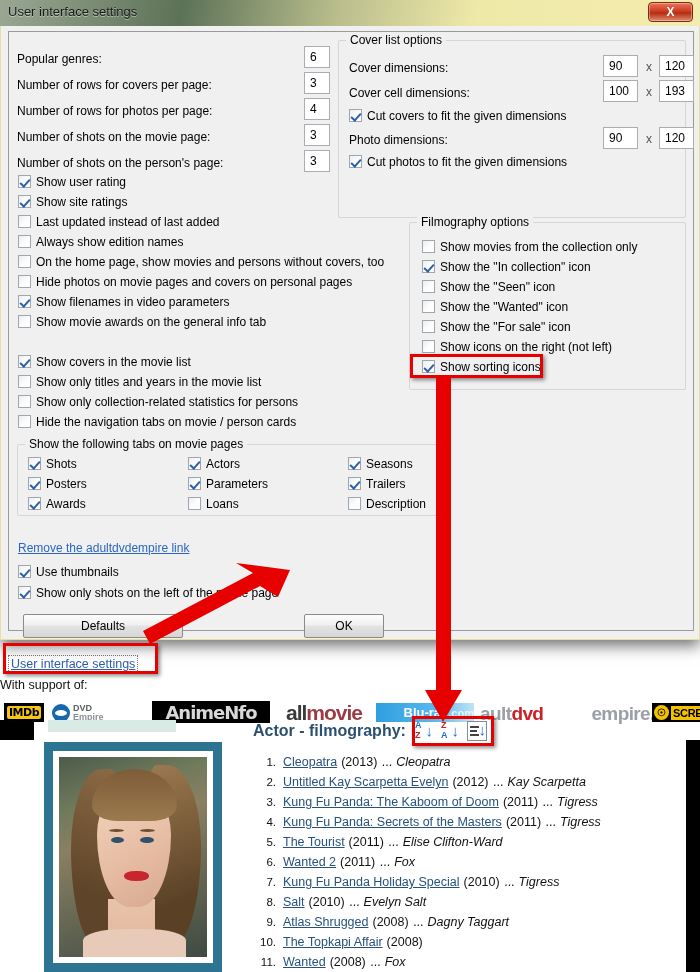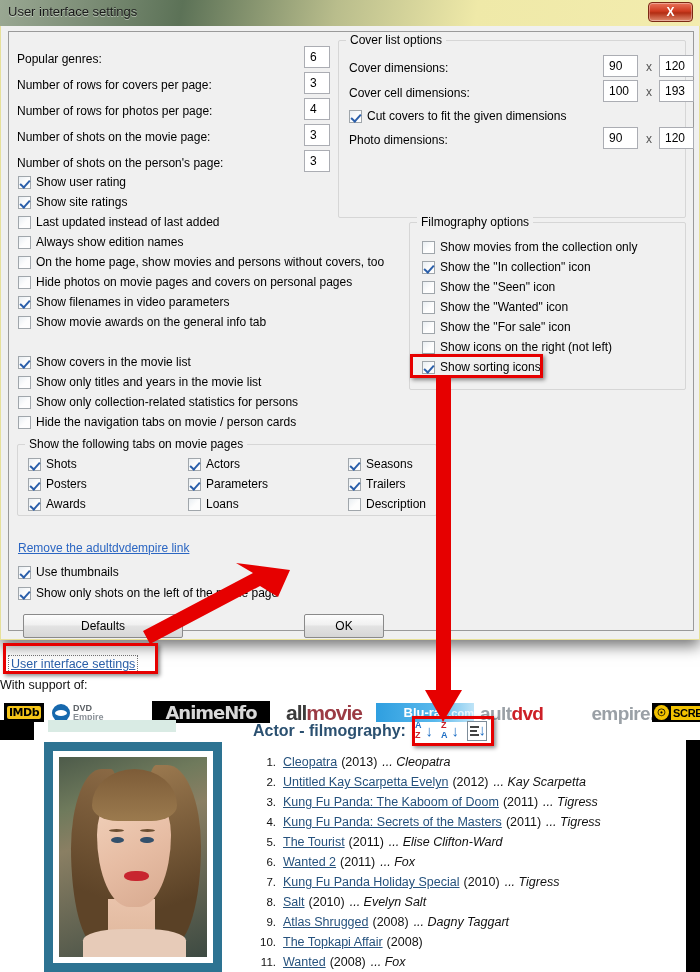--- a/index.html
+++ b/index.html
@@ -153,21 +153,21 @@
     position:absolute; left:7px; top:5px; width:686px; height:600px;
     background:#f0f0f0; border:1px solid #9a9a9a;
   }
 
   
   .lbl { position:absolute; font-size:12px; color:#000; white-space:nowrap; }
   .numbox {
     position:absolute; background:#fff; border:1px solid #abadb3; height:22px;
     font-size:12px; color:#000; display:flex; align-items:center; padding-left:5px;
   }
-  .cb { position:absolute; display:flex; align-items:flex-end; white-space:nowrap; }
+  .cb { position:absolute; display:flex; align-items:flex-start; white-space:nowrap; }
   .cb .box {
     width:13px; height:13px; border:1px solid #a0a6ab; background:#fcfcfc;
     margin-right:5px; flex:none; position:relative;
     background-image:linear-gradient(135deg,#e9eef2 0%,#fdfdfd 55%);
   }
   .cb.on .box:after {
     content:""; position:absolute; left:3px; top:1px; width:4px; height:8px;
     border:solid #2b5faa; border-width:0 2px 2px 0; transform:rotate(42deg);
   }
   .cb .tx { font-size:12px; color:#000; }
@@ -490,20 +490,24 @@
         <div class="cb on" style="left:10px; top:68px">
             <span class="box"></span>
             <span class="tx">Cut covers to fit the given dimensions</span>
           </div>
 
         <div class="lbl" style="left:10px; top:92px">Photo dimensions:</div>
         <div class="numbox" style="left:264px; top:86px; width:35px">90</div>
         <div class="xsep" style="left:307px; top:91px">x</div>
         <div class="numbox" style="left:320px; top:86px; width:35px">120</div>
 
+        <div class="cb on" style="left:10px; top:114px">
+            <span class="box"></span>
+            <span class="tx">Cut photos to fit the given dimensions</span>
+          </div>
       </div>
 
       <div class="group" style="left:400px; top:190px; width:277px; height:168px">
         <span class="cap">Filmography options</span>
         <div class="cb" style="left:12px; top:17px">
             <span class="box"></span>
             <span class="tx">Show movies from the collection only</span>
           </div>
         <div class="cb on" style="left:12px; top:37px">
             <span class="box"></span>

